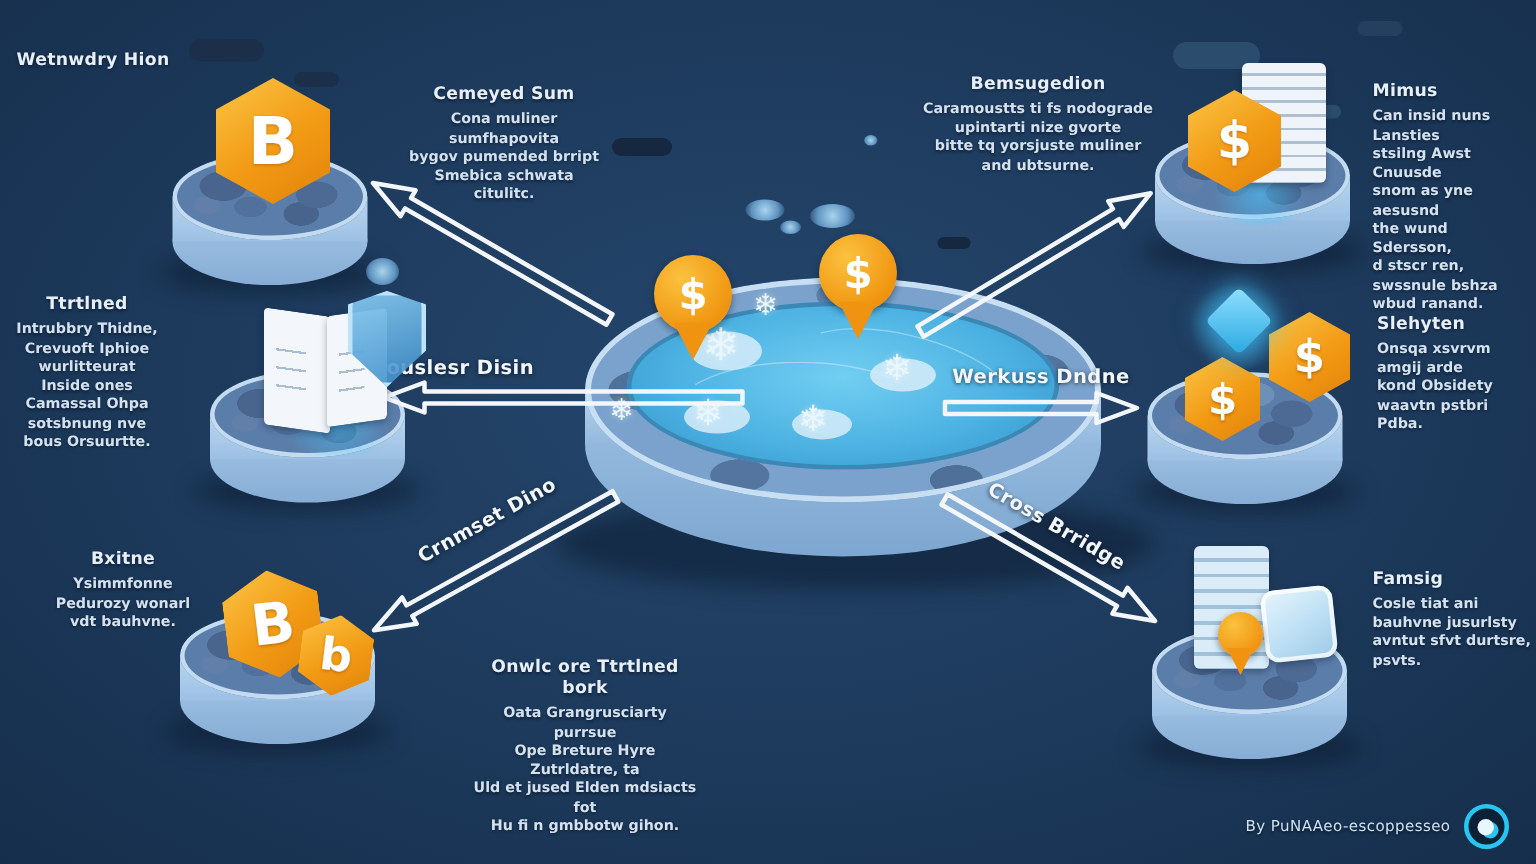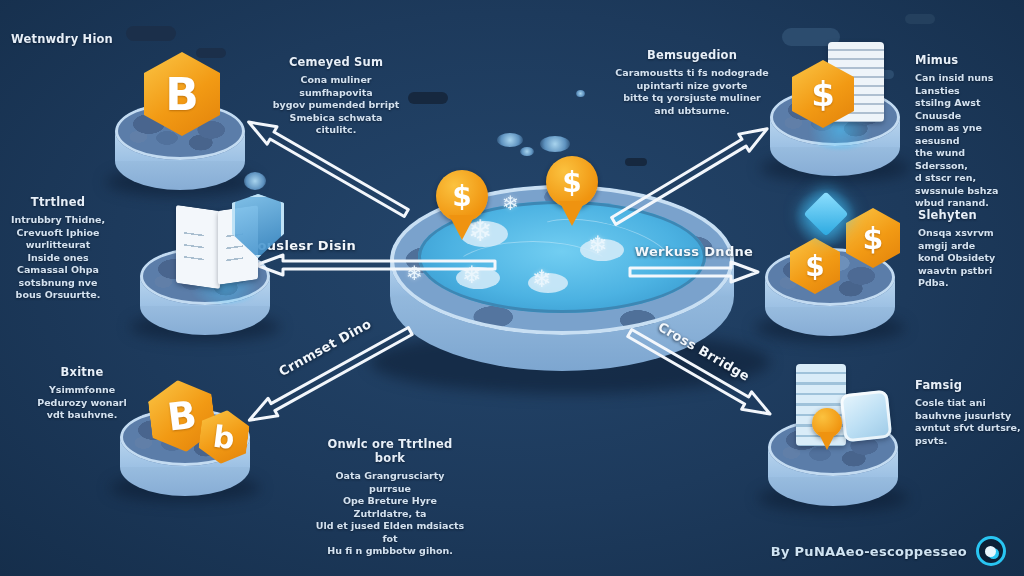--- a/index.html
+++ b/index.html
@@ -95,21 +95,21 @@
   .ice { position:absolute; background:linear-gradient(150deg,#e8f6fd 0%,#bcdff4 55%,#9cc9e6 100%);
     border-radius:9px; box-shadow:inset 0 0 0 3px rgba(255,255,255,.75), 0 2px 5px rgba(8,20,40,.35); z-index:6; }
 
   
   .cloud { position:absolute; border-radius:14px; z-index:2; }
   .spark { position:absolute; border-radius:50%; z-index:2;
     background:radial-gradient(circle, #a8d4ee 0%, #5f93c0 60%, rgba(95,147,192,0) 100%); }
 
   
   .footer { position:absolute; right:18px; bottom:10px; display:flex; align-items:center; gap:9px; z-index:8; }
-  .credit { color:#cfe3f2; font-weight:700; font-size:13px; letter-spacing:.3px;
+  .credit { color:#cfe3f2; font-weight:400; font-size:10px; letter-spacing:.3px;
     text-shadow:0 1px 2px rgba(5,15,30,.7); }
   .logo { width:30px; height:30px; border-radius:50%; background:#0c2036; border:3px solid #29c5f2;
     position:relative; }
   .logo::after { content:""; position:absolute; left:6px; top:7px; width:11px; height:11px;
     border-radius:50%; background:#e8f6fd; box-shadow:3px 2px 0 0 #29c5f2; }
 </style>
 </head>
 <body>
 
 <div class="cloud" style="left:126px;top:26px;width:50px;height:15px;background:#1b2f4a;"></div>

